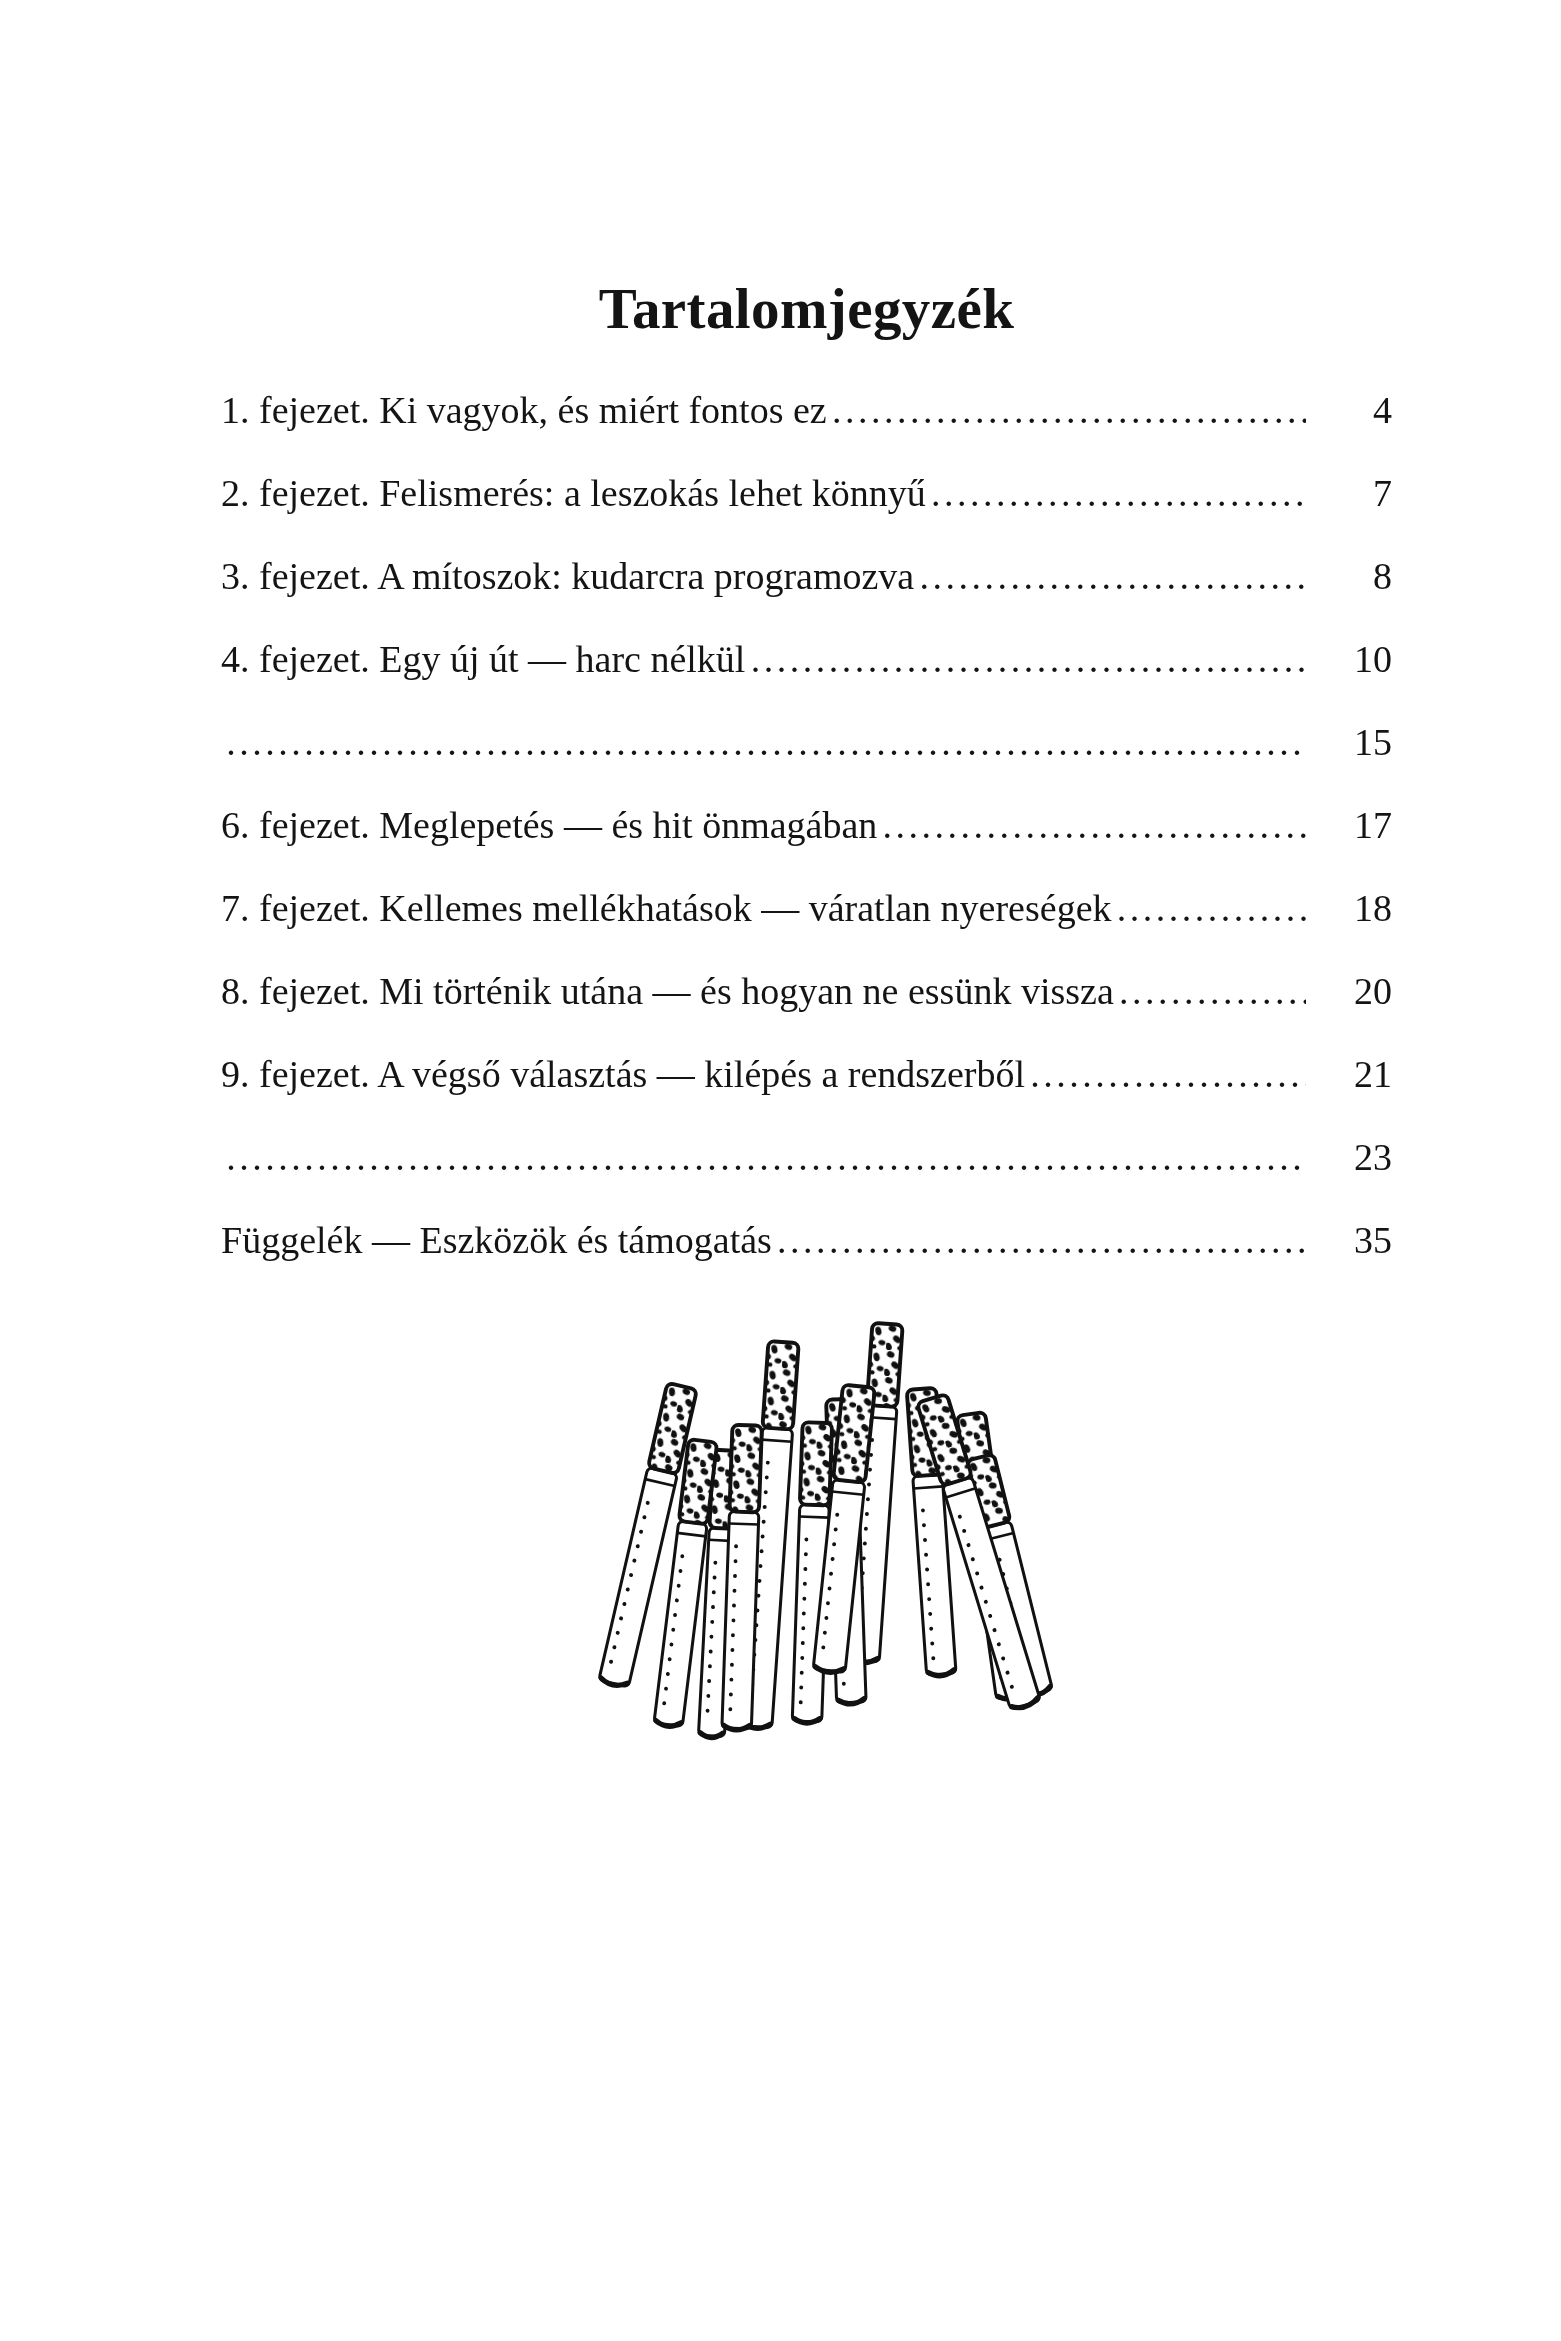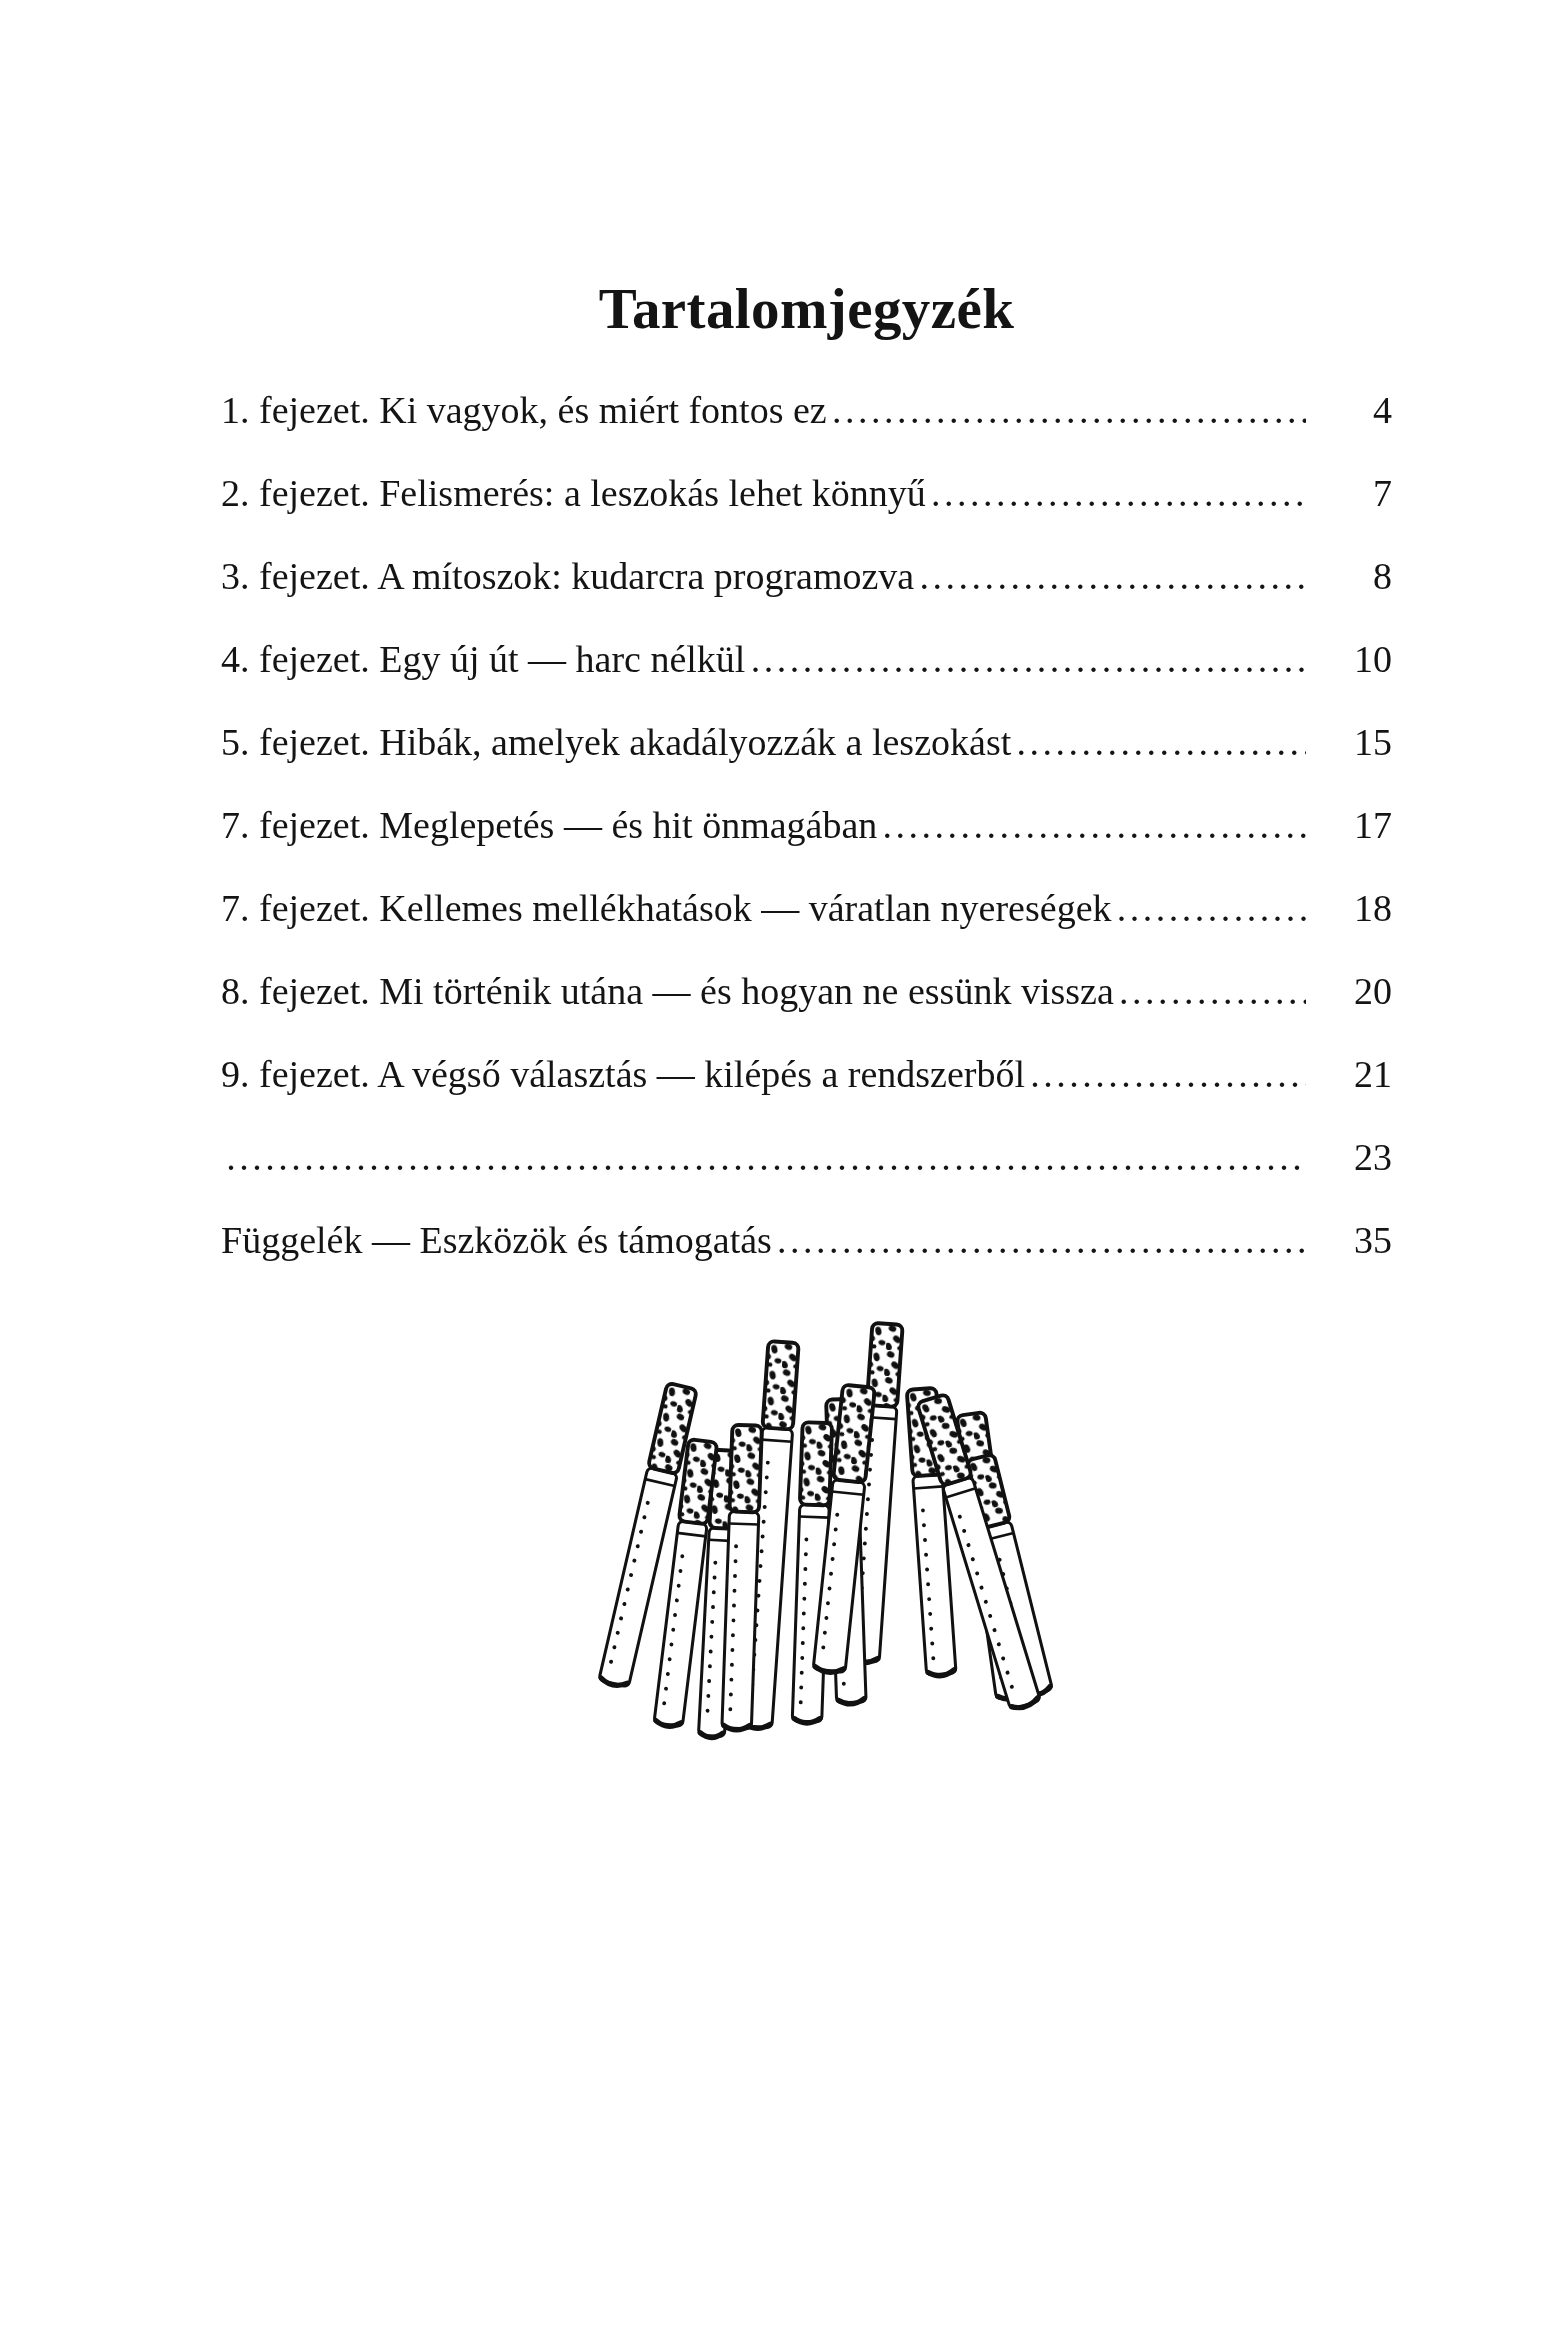--- a/index.html
+++ b/index.html
@@ -87,27 +87,26 @@
       <span class="num">8</span>
     </div>
 
     <div class="toc-row">
       <span class="lbl">4. fejezet. Egy új út — harc nélkül</span>
       <span class="dots" aria-hidden="true">..............................................................................................................</span>
       <span class="num">10</span>
     </div>
 
     <div class="toc-row">
-      <span class="lbl">5. fejezet. Hibák, amelyek akadályozzák a leszokást</span>
       <span class="dots" aria-hidden="true">..............................................................................................................</span>
       <span class="num">15</span>
     </div>
 
     <div class="toc-row">
-      <span class="lbl">7. fejezet. Meglepetés — és hit önmagában</span>
+      <span class="lbl">6. fejezet. Meglepetés — és hit önmagában</span>
       <span class="dots" aria-hidden="true">..............................................................................................................</span>
       <span class="num">17</span>
     </div>
 
     <div class="toc-row">
       <span class="lbl">7. fejezet. Kellemes mellékhatások — váratlan nyereségek</span>
       <span class="dots" aria-hidden="true">..............................................................................................................</span>
       <span class="num">18</span>
     </div>
 

